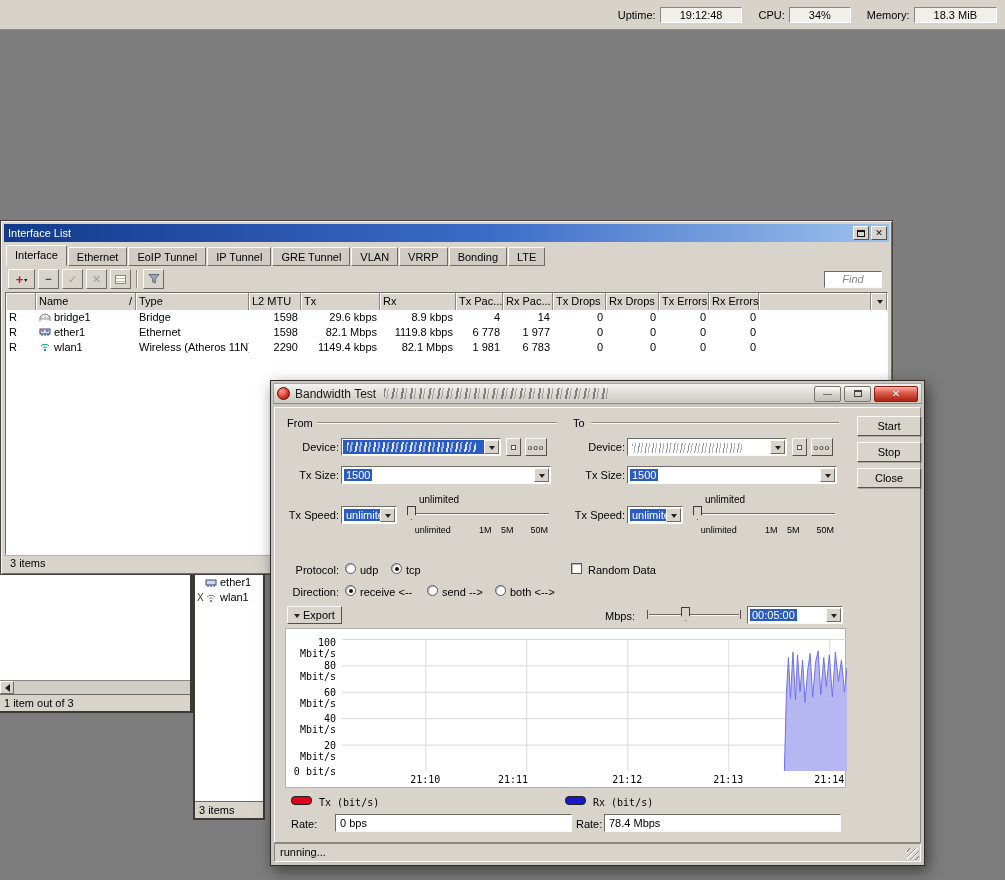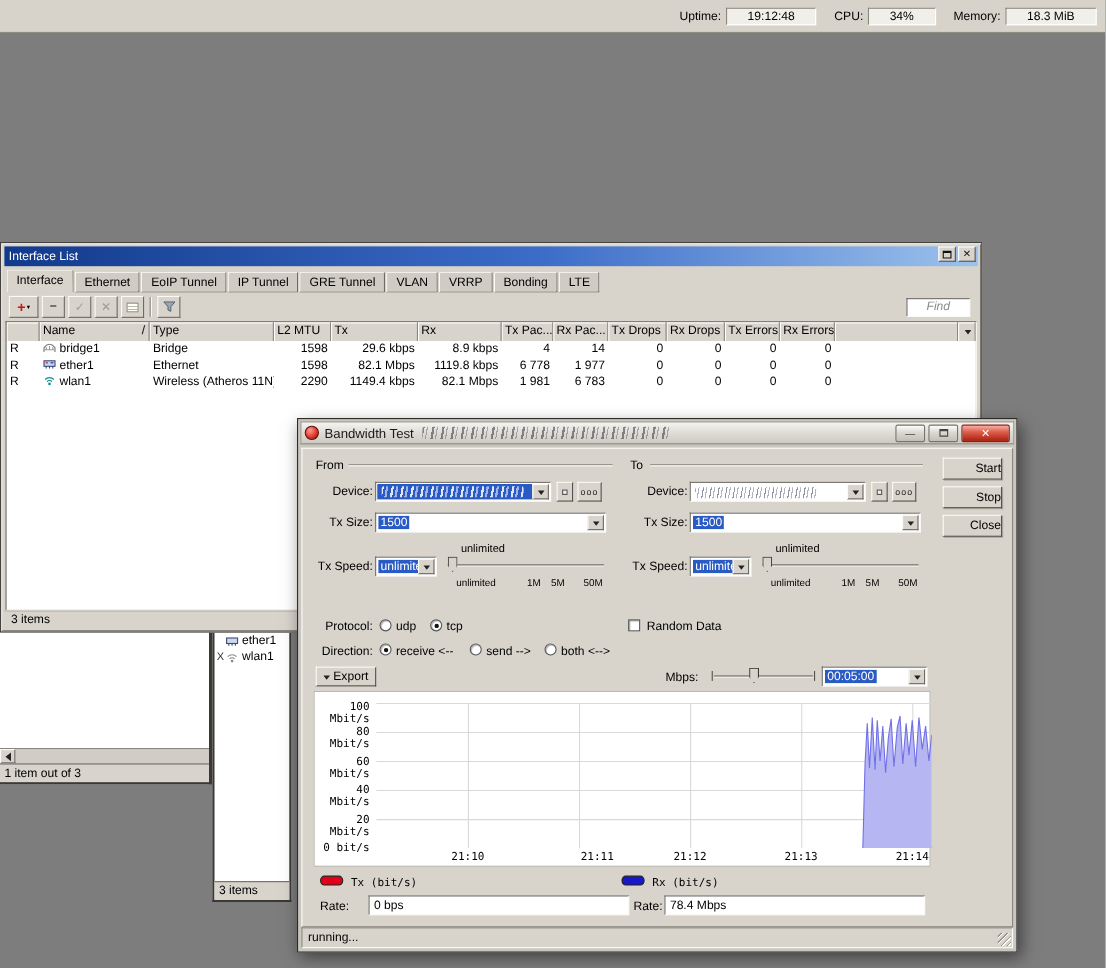--- a/index.html
+++ b/index.html
@@ -12,21 +12,21 @@
             border-bottom:1px solid #8f8d86; display:flex; align-items:center; justify-content:flex-end;
             padding-right:8px; gap:4px; }
   .tlabel { margin-left:12px; }
   .tfield { background:#f1efe9; border:1px solid; border-color:#8a877e #ffffff #ffffff #8a877e;
             padding:1px 19px; min-width:30px; text-align:center; }
 
   
   .win { position:absolute; background:#d8d4cc; border:1px solid #45433f; padding:3px;
          box-shadow: inset 1px 1px 0 #f6f4ef, inset -1px -1px 0 #706d67; }
   .titlebar { height:18px; background:linear-gradient(90deg,#123a8c,#3c6cc8 55%,#9cc2ec);
-              display:flex; padding:0 2px 0 4px; }
+              display:flex; align-items:center; padding:0 2px 0 4px; }
   .titlebar .title { color:#fff; font-size:11px; line-height:18px; flex:1; }
   .tb-btns { display:flex; }
   .cbtn { width:16px; height:14px; background:#d8d4cc; border:1px solid; border-color:#fff #55524d #55524d #fff;
           display:flex; align-items:center; justify-content:center; margin-left:2px; font-size:9px; color:#111; }
   .glyph-max { display:block; width:8px; height:7px; border:1px solid #111; border-top-width:2px; }
 
   
   .iface-win { left:0; top:220px; width:893px; height:355px; z-index:2; display:flex; flex-direction:column; }
   .tabs { display:flex; align-items:flex-end; padding:3px 2px 0 2px; height:24px; }
   .tab { height:19px; line-height:18px; padding:0 8px; background:#d0ccc4; border:1px solid;
@@ -105,23 +105,23 @@
   .bw-status { position:absolute; left:3px; right:3px; bottom:3px; height:19px; background:#d8d4cc;
                border:1px solid; border-color:#8a877e #fbfaf7 #fbfaf7 #8a877e; line-height:17px; padding-left:5px; }
   .grip { position:absolute; right:1px; bottom:1px; width:12px; height:12px;
           background:repeating-linear-gradient(135deg, transparent 0 2px, #98958e 2px 3px, #fff 3px 4px); }
 
   .lbl { position:absolute; line-height:11px; white-space:nowrap; }
   .lbl.r { text-align:right; }
   .small { font-size:10px; }
   .gline { position:absolute; height:2px; border-top:1px solid #8a877e; border-bottom:1px solid #fbfaf7; }
 
-  .btn { position:absolute; width:54px; height:20px; background:#d8d4cc; border:1px solid;
+  .btn { position:absolute; width:64px; height:20px; background:#d8d4cc; border:1px solid;
          border-color:#fbfaf7 #55524d #55524d #fbfaf7; box-shadow:1px 1px 0 rgba(0,0,0,.2);
-         text-align:right; line-height:18px; }
+         text-align:center; line-height:18px; }
   .btn-sm { position:absolute; height:18px; background:#d8d4cc; border:1px solid;
             border-color:#fbfaf7 #55524d #55524d #fbfaf7; display:flex; align-items:center; padding:0 6px; }
   .btn-sm .caret { margin-right:3px; }
   .smallbtn { position:absolute; height:18px; background:#d8d4cc; border:1px solid;
               border-color:#fbfaf7 #55524d #55524d #fbfaf7; display:flex; align-items:center; justify-content:center;
               font-size:8px; letter-spacing:1px; color:#222; }
   .sqdot { display:block; width:5px; height:5px; border:1px solid #555; background:#eee; }
 
   .combo { position:absolute; height:18px; background:#fff; border:1px solid;
            border-color:#6e6b65 #fbfaf7 #fbfaf7 #6e6b65; }
@@ -503,21 +503,21 @@
               <line x1="0" y1="53.300000000000004" x2="505" y2="53.300000000000004" stroke="#d9d9d9"></line>
               <line x1="0" y1="79.7" x2="505" y2="79.7" stroke="#d9d9d9"></line>
               <line x1="0" y1="106.10000000000001" x2="505" y2="106.10000000000001" stroke="#d9d9d9"></line>
               <line x1="0" y1="132.5" x2="505" y2="132.5" stroke="#d9d9d9"></line>
               <polyline points="442.38,132 505,132" fill="none" stroke="#e00018"></polyline>
               <polygon points="442.38,132 442.38,132 444.4,55.440000000000005 446.42,18.48 448.44,59.39999999999999 450.96500000000003,13.199999999999998 453.49,60.72 455.51,15.84 458.035,52.800000000000004 460.56,21.120000000000005 463.08500000000004,63.36 465.61,31.68 468.13500000000005,14.519999999999998 470.66,58.07999999999999 473.69,22.440000000000005 476.215,11.879999999999995 478.73999999999995,55.440000000000005 481.77,18.48 484.29499999999996,47.519999999999996 487.325,15.84 490.35499999999996,58.07999999999999 493.385,13.199999999999998 496.415,42.239999999999995 499.445,21.120000000000005 502.475,52.800000000000004 505,29.039999999999996 505,132" fill="#b6b6f2"></polygon>
               <polyline points="442.38,132 444.4,55.440000000000005 446.42,18.48 448.44,59.39999999999999 450.96500000000003,13.199999999999998 453.49,60.72 455.51,15.84 458.035,52.800000000000004 460.56,21.120000000000005 463.08500000000004,63.36 465.61,31.68 468.13500000000005,14.519999999999998 470.66,58.07999999999999 473.69,22.440000000000005 476.215,11.879999999999995 478.73999999999995,55.440000000000005 481.77,18.48 484.29499999999996,47.519999999999996 487.325,15.84 490.35499999999996,58.07999999999999 493.385,13.199999999999998 496.415,42.239999999999995 499.445,21.120000000000005 502.475,52.800000000000004 505,29.039999999999996" fill="none" stroke="#7070e8"></polyline>
             </svg></div>
         <div id="x-labels">
             <div class="xlab mono" style="left: 139.325px;">21:10</div>
-            <div class="xlab mono" style="left: 257px;">21:11</div>
+            <div class="xlab mono" style="left: 227px;">21:11</div>
             <div class="xlab mono" style="left: 341.325px;">21:12</div>
             <div class="xlab mono" style="left: 442.325px;">21:13</div>
             <div class="xlab mono" style="left: 543.325px;">21:14</div>
           </div>
       </div>
 
       <span class="swatch" style="left: 16px; top: 388px; background: rgb(224, 0, 24);"></span>
       <span class="lbl mono small" style="left:44px;top:389px">Tx (bit/s)</span>
       <span class="swatch" style="left: 290px; top: 388px; background: rgb(24, 24, 200);"></span>
       <span class="lbl mono small" style="left:318px;top:389px">Rx (bit/s)</span>

